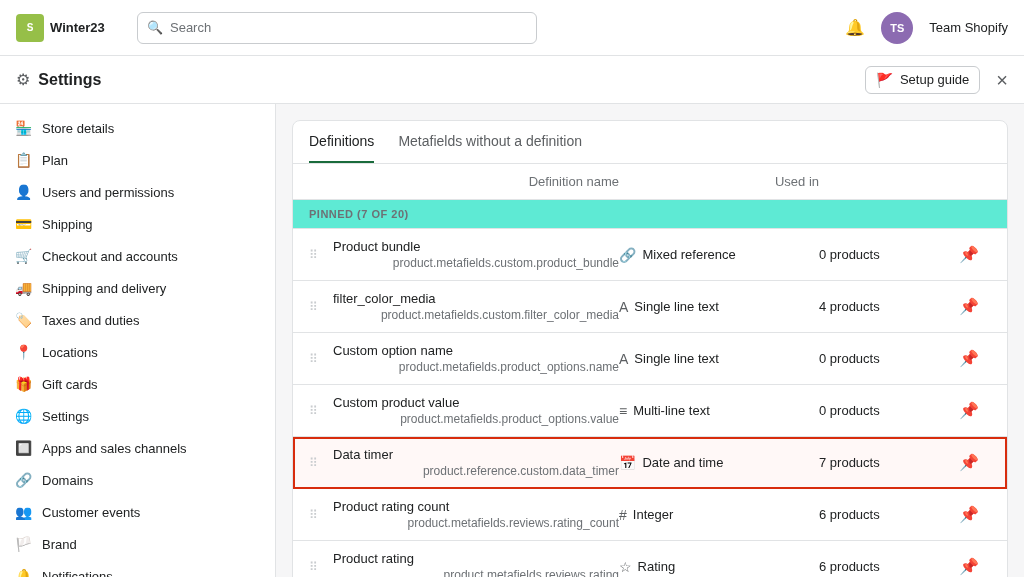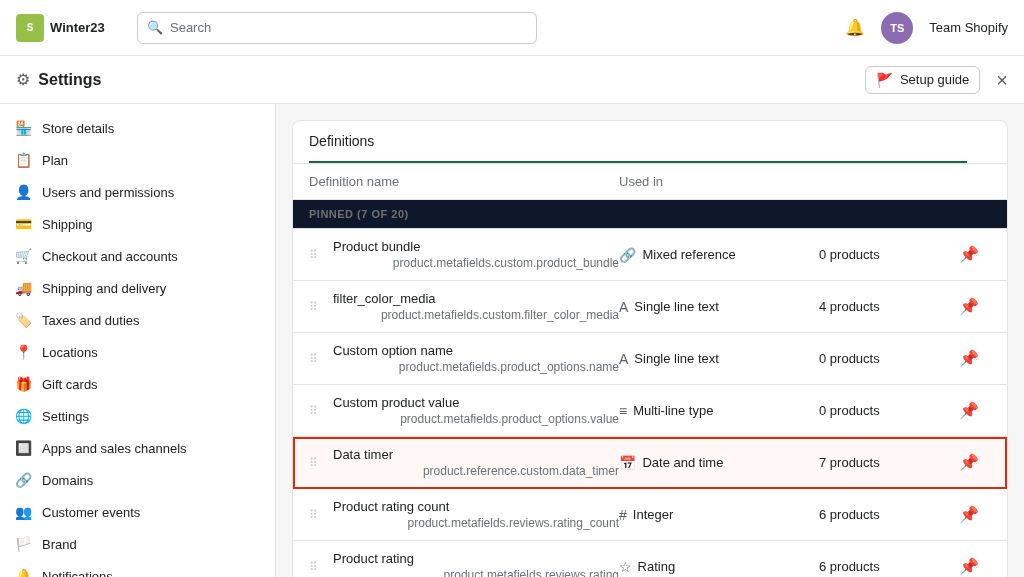--- a/index.html
+++ b/index.html
@@ -28,28 +28,28 @@
 
     .settings-body { display: flex; flex: 1; overflow: hidden; }
 
     .sidebar { width: 276px; background: #fff; border-right: 1px solid #e1e3e5; overflow-y: auto; padding: 8px 0; flex-shrink: 0; }
     .sidebar-item { display: flex; align-items: center; gap: 10px; padding: 8px 16px; cursor: pointer; color: #202223; font-size: 13px; border-radius: 0; }
     .sidebar-icon { width: 16px; height: 16px; display: flex; align-items: center; justify-content: center; font-size: 14px; color: #5c5f62; flex-shrink: 0; }
 
     .main-content { flex: 1; overflow-y: auto; padding: 16px; }
     .content-card { background: #fff; border-radius: 8px; border: 1px solid #e1e3e5; overflow: hidden; }
 
-    .tabs { display: flex; border-bottom: 1px solid #e1e3e5; padding: 0 16px; flex-direction: column; }
+    .tabs { display: flex; border-bottom: 1px solid #e1e3e5; padding: 0 16px; }
     .tab { padding: 12px 0; margin-right: 24px; font-size: 14px; cursor: pointer; color: #5c5f62; border-bottom: 2px solid transparent; }
     .tab.active { color: #202223; border-bottom: 2px solid #1a6b3c; font-weight: 500; }
 
     .table-header { display: grid; grid-template-columns: 1fr 200px 140px 32px; padding: 10px 16px; border-bottom: 1px solid #e1e3e5; background: #fff; }
     .table-header-cell { font-size: 13px; font-weight: 500; color: #6d7175; }
 
-    .section-label { padding: 8px 16px; font-size: 11px; font-weight: 600; color: #6d7175; text-transform: uppercase; letter-spacing: 0.5px; background: #0f172a; border-bottom: 1px solid #e1e3e5; }
+    .section-label { padding: 8px 16px; font-size: 11px; font-weight: 600; color: #6d7175; text-transform: uppercase; letter-spacing: 0.5px; background: #5eead4; border-bottom: 1px solid #e1e3e5; }
 
     .table-row { display: grid; grid-template-columns: 24px 1fr 200px 140px 32px; padding: 10px 16px; border-bottom: 1px solid #e1e3e5; align-items: center; background: #fff; }
     .table-row.highlighted { outline: 2px solid #d82c0d; outline-offset: -2px; background: #fff8f7; }
 
     .drag-handle { color: #c9cccf; font-size: 12px; cursor: grab; }
     .def-name { font-size: 13px; font-weight: 500; color: #202223; }
     .def-path { font-size: 12px; color: #6d7175; margin-top: 2px; text-align: right; }
     .content-type { display: flex; align-items: center; gap: 6px; font-size: 13px; color: #202223; }
     .content-type-icon { font-size: 14px; color: #5c5f62; }
     .used-in { font-size: 13px; color: #202223; }
@@ -160,23 +160,24 @@
             <span class="sidebar-icon" style="font-size: 14px;">🔔</span>
             <span>Notifications</span>
           </div>
         </div>
 
       <div class="main-content">
         <div class="content-card">
 
           <div class="tabs" id="tabs-container">
               <div class="tab active">Definitions</div>
+              <div class="tab">Metafields without a definition</div>
             </div>
 
-          <div class="table-header" style="grid-template-columns: 1fr 200px 140px 32px;">
+          <div class="table-header" style="grid-template-columns: 1fr 200px 140px 32px; text-align: right;">
             <div class="table-header-cell">Definition name</div>
             <div class="table-header-cell">Used in</div>
           </div>
 
           <div id="table-body">
               <div class="section-label">PINNED (7 OF 20)</div>
               <div class="table-row" style="grid-template-columns: 24px 1fr 200px 140px 32px;">
                 <div class="drag-handle">⠿</div>
                 <div>
                   <div class="def-name">Product bundle</div>
@@ -216,21 +217,21 @@
                 <div class="pin-icon">📌</div>
               </div>
               <div class="table-row" style="grid-template-columns: 24px 1fr 200px 140px 32px;">
                 <div class="drag-handle">⠿</div>
                 <div>
                   <div class="def-name">Custom product value</div>
                   <div class="def-path">product.metafields.product_options.value</div>
                 </div>
                 <div class="content-type">
                   <span class="content-type-icon">≡</span>
-                  <span>Multi-line type</span>
+                  <span>Multi-line text</span>
                 </div>
                 <div class="used-in">0 products</div>
                 <div class="pin-icon">📌</div>
               </div>
               <div class="table-row highlighted" style="grid-template-columns: 24px 1fr 200px 140px 32px;">
                 <div class="drag-handle">⠿</div>
                 <div>
                   <div class="def-name">Data timer</div>
                   <div class="def-path">product.reference.custom.data_timer</div>
                 </div>

